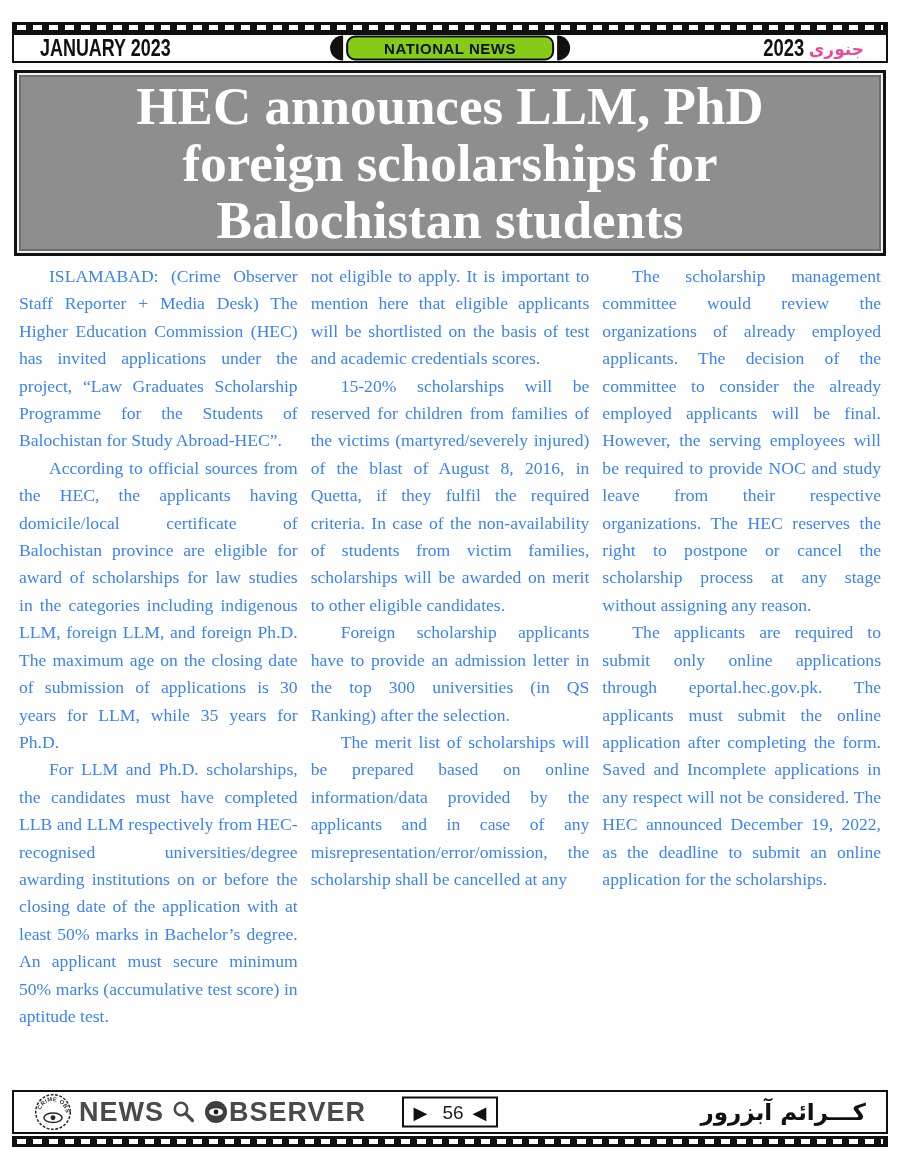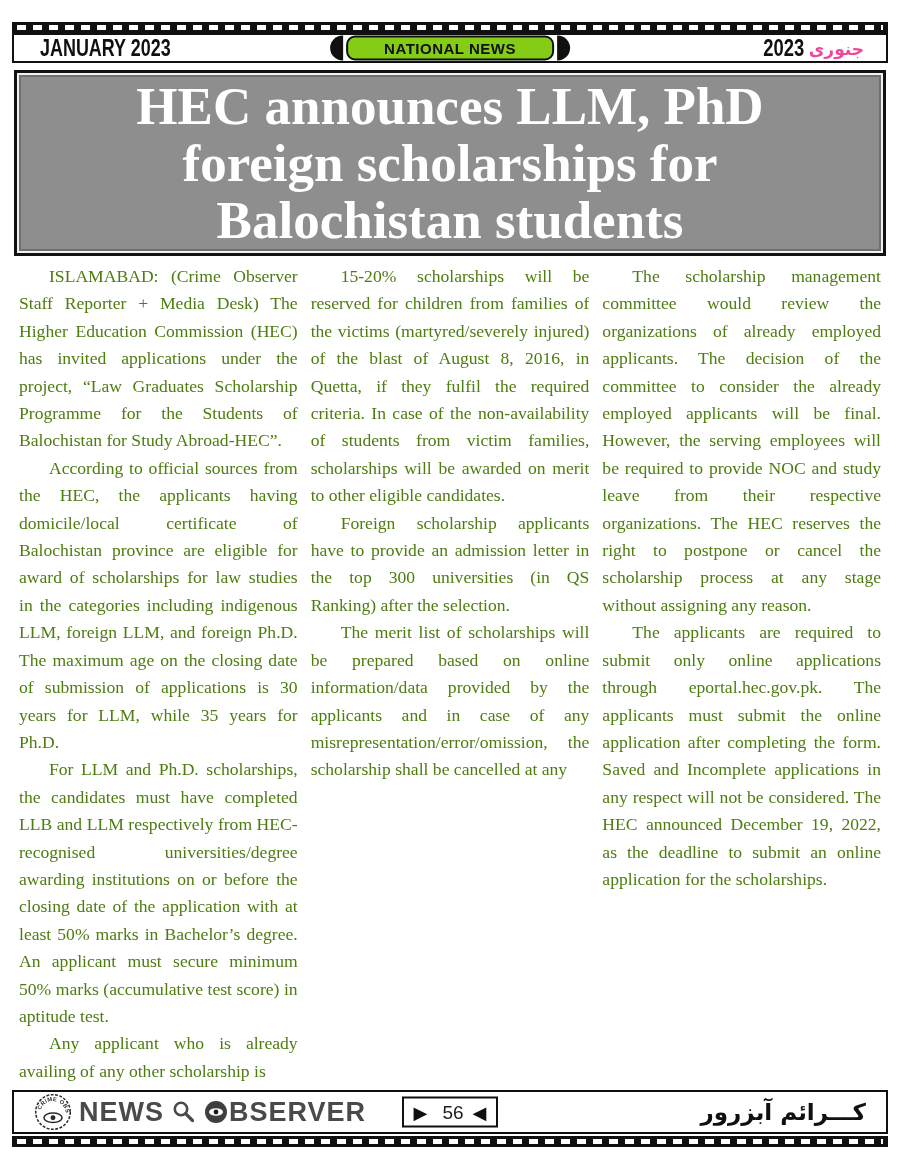--- a/index.html
+++ b/index.html
@@ -40,21 +40,21 @@
                 border:3px solid #121212;box-sizing:border-box;
                 box-shadow:inset 0 0 0 2px #f2f2f2, inset 0 0 0 4px #6f6f6f;
                 display:flex;flex-direction:column;align-items:center;justify-content:center;}
   .headline-line{font-family:"Liberation Serif",serif;font-weight:bold;color:#ffffff;
                  font-size:53px;line-height:57px;text-align:center;white-space:nowrap;}
 
   
   .article{position:absolute;left:19px;right:19px;top:263px;height:822px;
            display:flex;gap:13px;overflow:hidden;}
   .col{flex:1 1 0;overflow:hidden;}
-  .para{margin:0;font-size:17.6px;line-height:27.4px;text-align:justify;color:#4d7c0f;}
+  .para{margin:0;font-size:17.6px;line-height:27.4px;text-align:justify;color:#3b82f6;}
   .para.indent{text-indent:30px;}
 
   
   .footer-bar{position:absolute;left:12px;right:12px;top:1090px;height:44px;background:#fff;
               border:2.5px solid #101010;box-sizing:border-box;display:flex;align-items:center;}
   .brand{display:flex;align-items:center;gap:7px;margin-left:20px;color:#4a4a4a;
          font-family:"Liberation Sans",sans-serif;font-weight:bold;font-size:27px;
          letter-spacing:1px;line-height:1;}
   .o-eye{display:inline-flex;align-items:center;margin-right:-6px;}
   .page-box{position:absolute;left:50%;top:50%;transform:translate(-50%,-50%);
@@ -89,23 +89,23 @@
     <div class="headline-line">HEC announces LLM, PhD</div>
     <div class="headline-line">foreign scholarships for</div>
     <div class="headline-line">Balochistan students</div>
   </div>
 
   <div class="article">
     <div class="col">
       <p class="para indent">ISLAMABAD: (Crime Observer Staff Reporter + Media Desk) The Higher Education Commission (HEC) has invited applications under the project, “Law Graduates Scholarship Programme for the Students of Balochistan for Study Abroad-HEC”.</p>
       <p class="para indent">According to official sources from the HEC, the applicants having domicile/local certificate of Balochistan province are eligible for award of scholarships for law studies in the categories including indigenous LLM, foreign LLM, and foreign Ph.D. The maximum age on the closing date of submission of applications is 30 years for LLM, while 35 years for Ph.D.</p>
       <p class="para indent">For LLM and Ph.D. scholarships, the candidates must have completed LLB and LLM respectively from HEC-recognised universities/degree awarding institutions on or before the closing date of the application with at least 50% marks in Bachelor’s degree. An applicant must secure minimum 50% marks (accumulative test score) in aptitude test.</p>
-      <p class="para indent">Any applicant who is already availing of any other scholarship is</p>
     </div>
     <div class="col">
+      <p class="para">not eligible to apply. It is important to mention here that eligible applicants will be shortlisted on the basis of test and academic credentials scores.</p>
       <p class="para indent">15-20% scholarships will be reserved for children from families of the victims (martyred/severely injured) of the blast of August 8, 2016, in Quetta, if they fulfil the required criteria. In case of the non-availability of students from victim families, scholarships will be awarded on merit to other eligible candidates.</p>
       <p class="para indent">Foreign scholarship applicants have to provide an admission letter in the top 300 universities (in QS Ranking) after the selection.</p>
       <p class="para indent">The merit list of scholarships will be prepared based on online information/data provided by the applicants and in case of any misrepresentation/error/omission, the scholarship shall be cancelled at any</p>
     </div>
     <div class="col">
       <p class="para indent">The scholarship management committee would review the organizations of already employed applicants. The decision of the committee to consider the already employed applicants will be final. However, the serving employees will be required to provide NOC and study leave from their respective organizations. The HEC reserves the right to postpone or cancel the scholarship process at any stage without assigning any reason.</p>
       <p class="para indent">The applicants are required to submit only online applications through eportal.hec.gov.pk. The applicants must submit the online application after completing the form. Saved and Incomplete applications in any respect will not be considered. The HEC announced December 19, 2022, as the deadline to submit an online application for the scholarships.</p>
     </div>
   </div>
 

